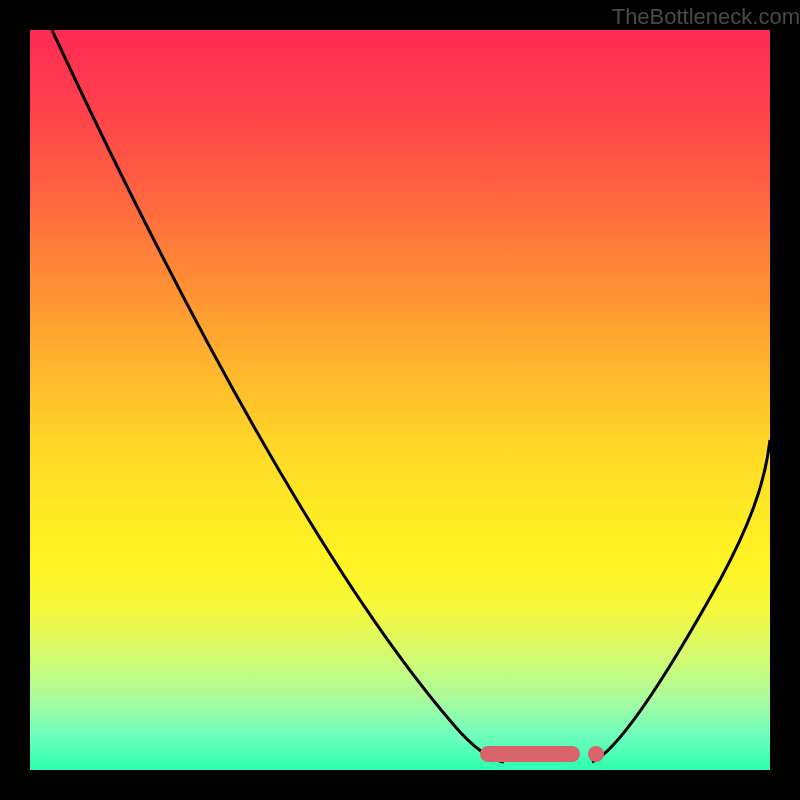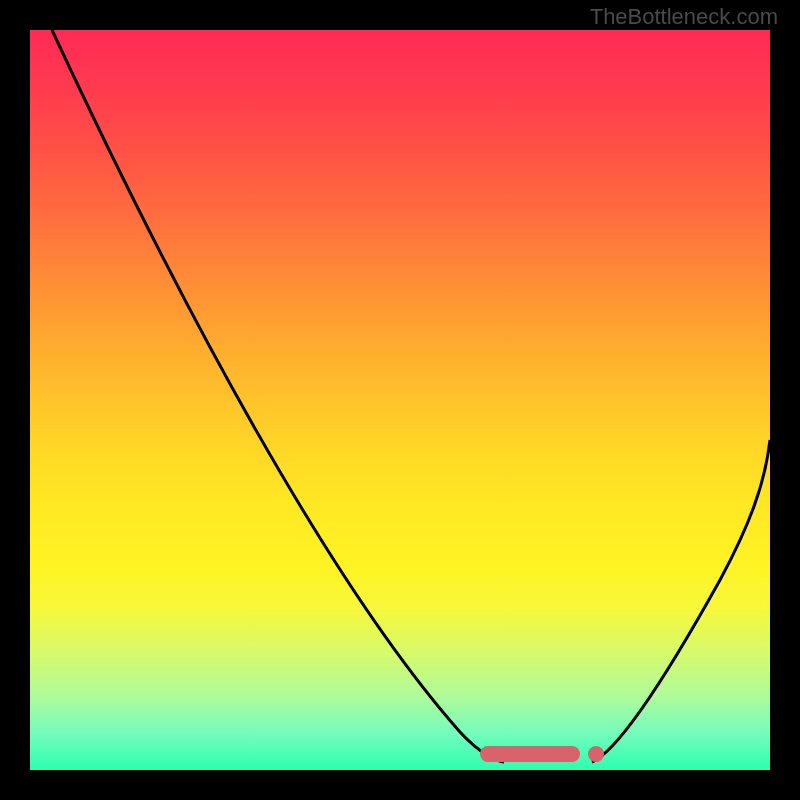--- a/index.html
+++ b/index.html
@@ -7,21 +7,21 @@
     width: 800px;
     height: 800px;
     background: #000;
     position: relative;
     overflow: hidden;
     font-family: Arial, Helvetica, sans-serif;
   }
   .watermark {
     position: absolute;
     top: 4px;
-    right: 22px;
+    right: 0;
     color: #4a4a4a;
     font-size: 22px;
     font-weight: 500;
     z-index: 10;
   }
   .plot {
     position: absolute;
     left: 30px;
     top: 30px;
     width: 740px;

